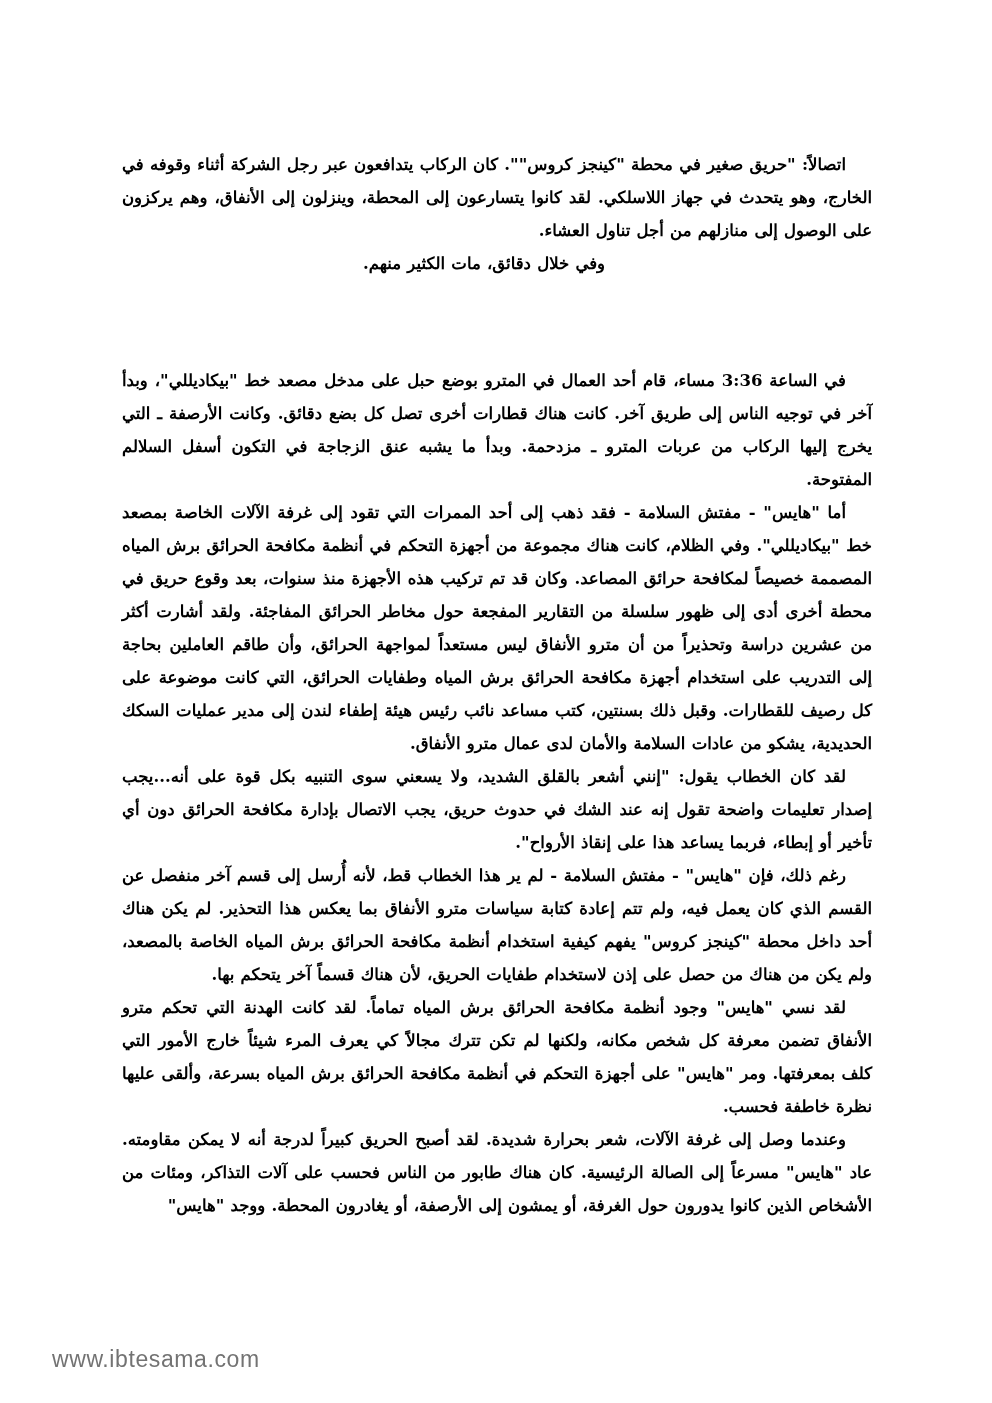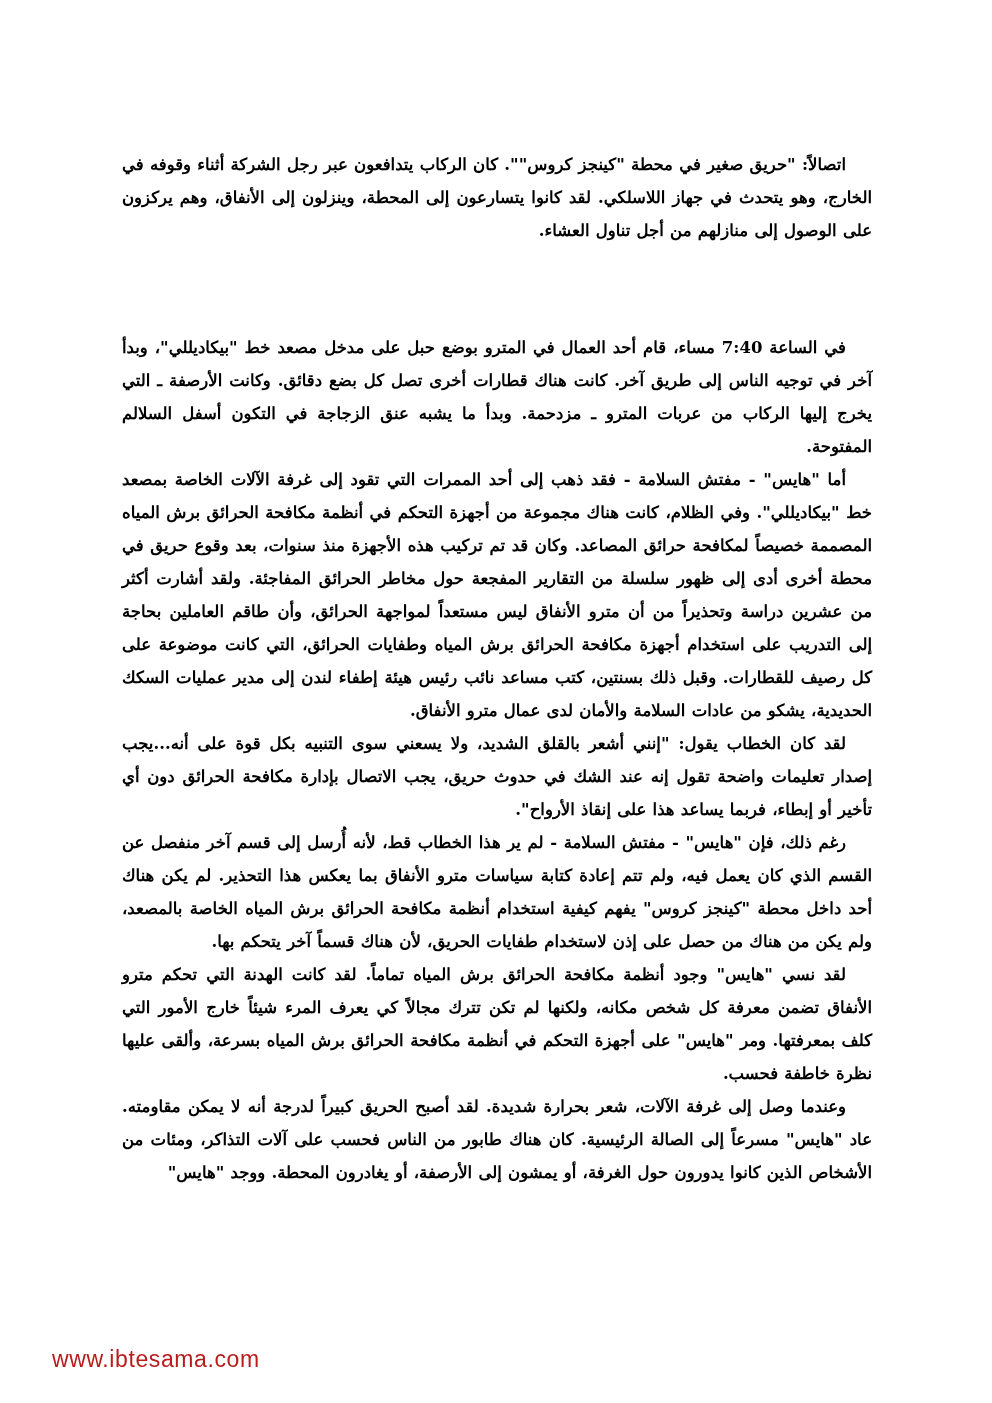--- a/index.html
+++ b/index.html
@@ -48,41 +48,42 @@
   
   .block-gap-lg { height: 84px; }
 
   .watermark {
     position: absolute;
     left: 52px;
     bottom: 30px;
     font-family: "Liberation Sans", sans-serif;
     font-size: 23px;
     letter-spacing: 0.6px;
-    color: #b91c1c;
+    color: #737373;
     direction: ltr;
     white-space: nowrap;
     user-select: none;
   }
 </style>
 </head>
 <body>
 
 <div class="page">
 
   <div class="doc-body">
 
     <div>
       <p class="para">اتصالاً: "حريق صغير في محطة "كينجز كروس"". كان الركاب يتدافعون عبر رجل الشركة أثناء وقوفه في الخارج، وهو يتحدث في جهاز اللاسلكي. لقد كانوا يتسارعون إلى المحطة، وينزلون إلى الأنفاق، وهم يركزون على الوصول إلى منازلهم من أجل تناول العشاء.</p>
+      <p class="para center-last">وفي خلال دقائق، مات الكثير منهم.</p>
     </div>
 
     <div class="block-gap-lg"></div>
 
     <div>
-      <p class="para">في الساعة 7:40 مساء، قام أحد العمال في المترو بوضع حبل على مدخل مصعد خط "بيكاديللي"، وبدأ آخر في توجيه الناس إلى طريق آخر. كانت هناك قطارات أخرى تصل كل بضع دقائق. وكانت الأرصفة ـ التي يخرج إليها الركاب من عربات المترو ـ مزدحمة. وبدأ ما يشبه عنق الزجاجة في التكون أسفل السلالم المفتوحة.</p>
+      <p class="para">في الساعة 3:36 مساء، قام أحد العمال في المترو بوضع حبل على مدخل مصعد خط "بيكاديللي"، وبدأ آخر في توجيه الناس إلى طريق آخر. كانت هناك قطارات أخرى تصل كل بضع دقائق. وكانت الأرصفة ـ التي يخرج إليها الركاب من عربات المترو ـ مزدحمة. وبدأ ما يشبه عنق الزجاجة في التكون أسفل السلالم المفتوحة.</p>
       <p class="para">أما "هايس" - مفتش السلامة - فقد ذهب إلى أحد الممرات التي تقود إلى غرفة الآلات الخاصة بمصعد خط "بيكاديللي". وفي الظلام، كانت هناك مجموعة من أجهزة التحكم في أنظمة مكافحة الحرائق برش المياه المصممة خصيصاً لمكافحة حرائق المصاعد. وكان قد تم تركيب هذه الأجهزة منذ سنوات، بعد وقوع حريق في محطة أخرى أدى إلى ظهور سلسلة من التقارير المفجعة حول مخاطر الحرائق المفاجئة. ولقد أشارت أكثر من عشرين دراسة وتحذيراً من أن مترو الأنفاق ليس مستعداً لمواجهة الحرائق، وأن طاقم العاملين بحاجة إلى التدريب على استخدام أجهزة مكافحة الحرائق برش المياه وطفايات الحرائق، التي كانت موضوعة على كل رصيف للقطارات. وقبل ذلك بسنتين، كتب مساعد نائب رئيس هيئة إطفاء لندن إلى مدير عمليات السكك الحديدية، يشكو من عادات السلامة والأمان لدى عمال مترو الأنفاق.</p>
       <p class="para">لقد كان الخطاب يقول: "إنني أشعر بالقلق الشديد، ولا يسعني سوى التنبيه بكل قوة على أنه...يجب إصدار تعليمات واضحة تقول إنه عند الشك في حدوث حريق، يجب الاتصال بإدارة مكافحة الحرائق دون أي تأخير أو إبطاء، فربما يساعد هذا على إنقاذ الأرواح".</p>
       <p class="para">رغم ذلك، فإن "هايس" - مفتش السلامة - لم ير هذا الخطاب قط، لأنه أُرسل إلى قسم آخر منفصل عن القسم الذي كان يعمل فيه، ولم تتم إعادة كتابة سياسات مترو الأنفاق بما يعكس هذا التحذير. لم يكن هناك أحد داخل محطة "كينجز كروس" يفهم كيفية استخدام أنظمة مكافحة الحرائق برش المياه الخاصة بالمصعد، ولم يكن من هناك من حصل على إذن لاستخدام طفايات الحريق، لأن هناك قسماً آخر يتحكم بها.</p>
       <p class="para">لقد نسي "هايس" وجود أنظمة مكافحة الحرائق برش المياه تماماً. لقد كانت الهدنة التي تحكم مترو الأنفاق تضمن معرفة كل شخص مكانه، ولكنها لم تكن تترك مجالاً كي يعرف المرء شيئاً خارج الأمور التي كلف بمعرفتها. ومر "هايس" على أجهزة التحكم في أنظمة مكافحة الحرائق برش المياه بسرعة، وألقى عليها نظرة خاطفة فحسب.</p>
       <p class="para">وعندما وصل إلى غرفة الآلات، شعر بحرارة شديدة. لقد أصبح الحريق كبيراً لدرجة أنه لا يمكن مقاومته. عاد "هايس" مسرعاً إلى الصالة الرئيسية. كان هناك طابور من الناس فحسب على آلات التذاكر، ومئات من الأشخاص الذين كانوا يدورون حول الغرفة، أو يمشون إلى الأرصفة، أو يغادرون المحطة. ووجد "هايس"</p>
     </div>
 
   </div>
 
   <div class="watermark">www.ibtesama.com</div>

